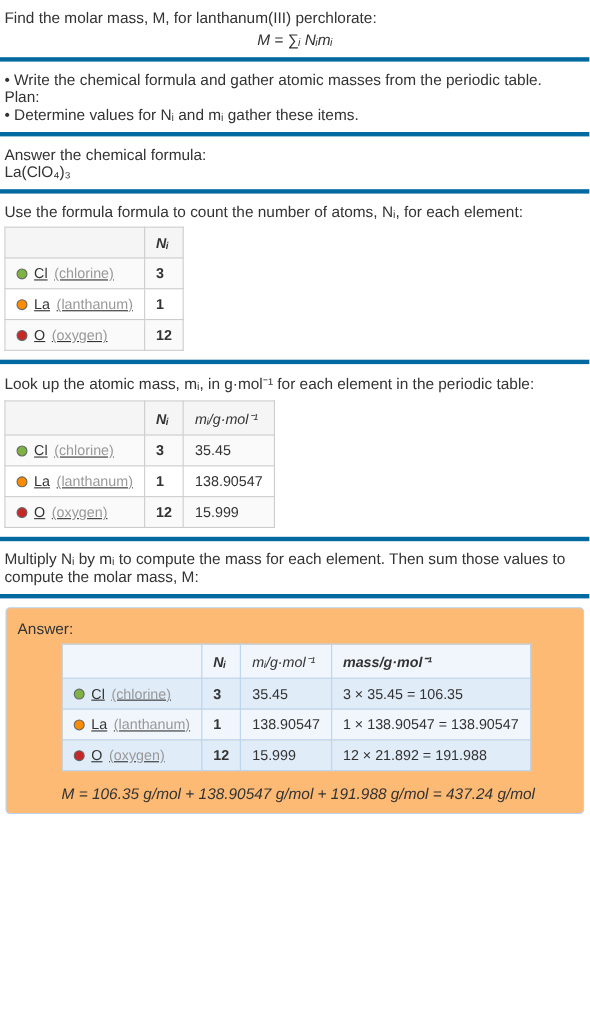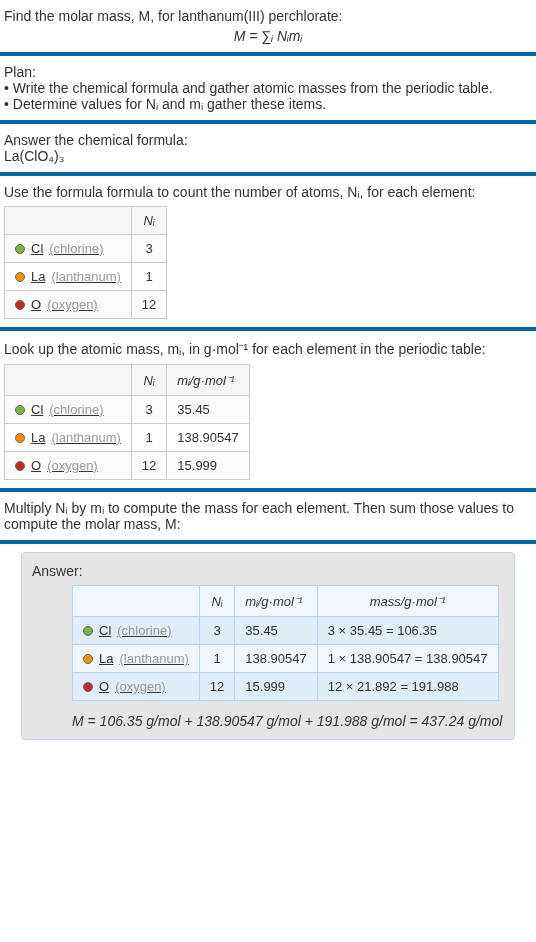--- a/index.html
+++ b/index.html
@@ -38,44 +38,45 @@
     }
     th {
       background: #f5f5f5;
       font-weight: normal;
       font-style: italic;
     }
     tr:nth-child(even) td {
       background: #fafafa;
     }
     .td-center {
-      text-align: center;
+      text-align: left;
+      font-weight: bold;
     }
     .element-cell {
       display: flex;
       align-items: center;
       gap: 6px;
       text-decoration: underline;
     }
     .dot {
       width: 10px;
       height: 10px;
       border-radius: 50%;
       border: 1px solid #666;
     }
     .dot-green { background: #7cb342; }
     .dot-orange { background: #fb8c00; }
     .dot-red { background: #c62828; }
     .gray { color: #999; }
     .answer-box {
-      background: #e5e5e5;
+      background: #fdba74;
       border: 1px solid #b8d4f0;
       border-radius: 4px;
       padding: 10px;
-      margin: 8px 21px;
+      margin: 8px 5px;
     }
     .answer-box table {
       margin-left: 40px;
     }
     .answer-box th, .answer-box td {
       border: 1px solid #b8d4f0;
       background: #f0f6fc;
     }
     .answer-box tr:nth-child(even) td {
       background: #e0ecf8;
@@ -88,22 +89,22 @@
   </style>
 </head>
 <body>
 
 <div class="section">
   <div>Find the molar mass, M, for lanthanum(III)  perchlorate:</div>
   <div class="formula-line">M = ∑ᵢ Nᵢmᵢ</div>
 </div>
 
 <div class="section">
+  <div>• Write the chemical formula and gather atomic masses from the periodic table.</div>
   <div>Plan:</div>
-  <div>• Write the chemical formula and gather atomic masses from the periodic table.</div>
   <div>• Determine values for Nᵢ and mᵢ gather these items.</div>
 </div>
 
 <div class="section">
   <div>Answer the chemical formula:</div>
   <div>La(ClO₄)₃</div>
 </div>
 
 <div class="section">
   <div>Use the formula formula to count the number of atoms, Nᵢ, for each element:</div>

